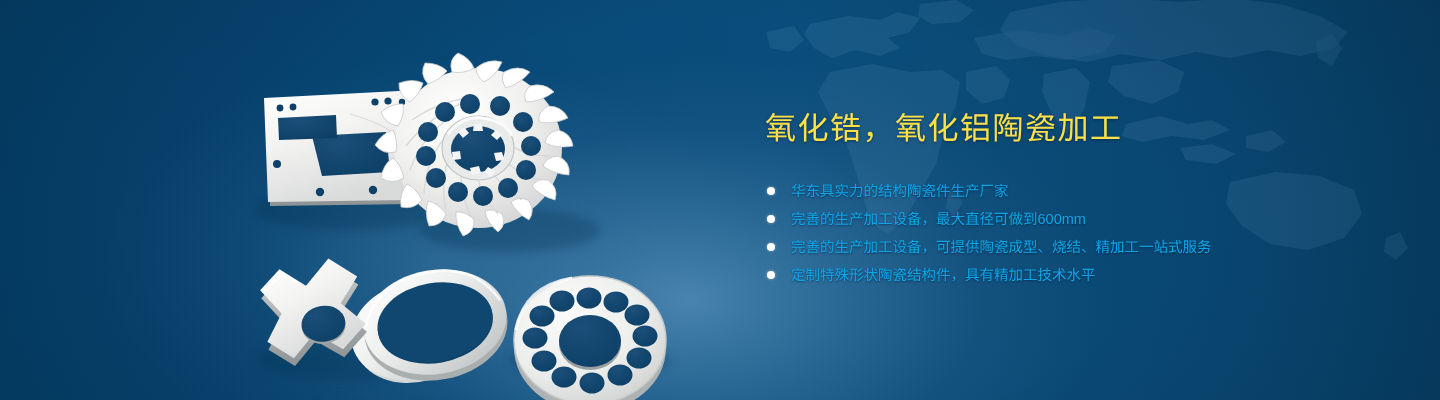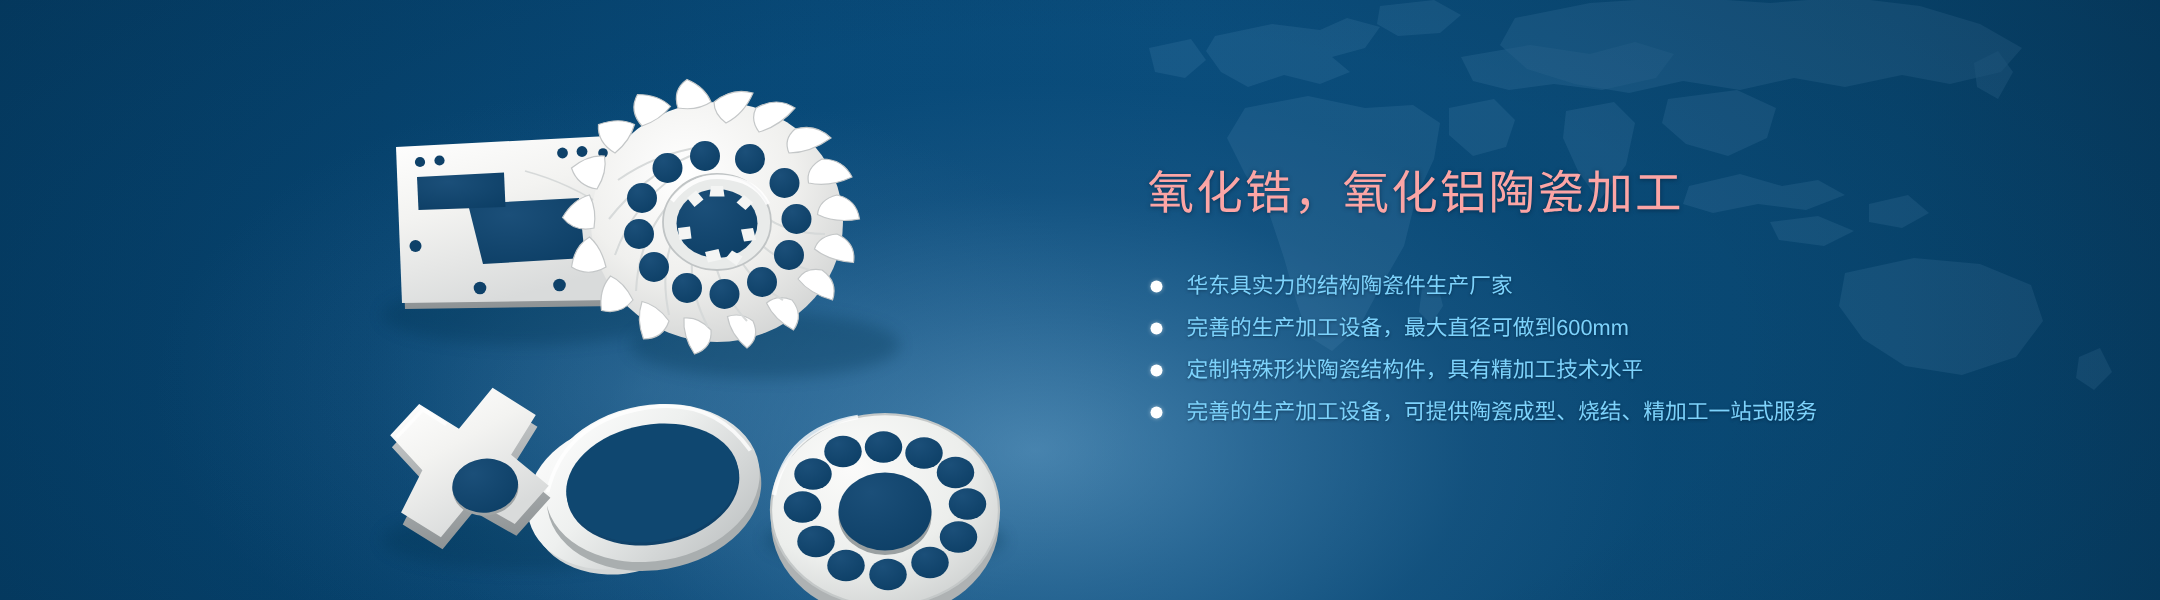--- a/index.html
+++ b/index.html
@@ -76,36 +76,36 @@
     position:absolute;
     left:765px; top:108px;
     width:620px;
   }
   .headline{
     margin:0;
     font-size:31px;
     line-height:42px;
     font-weight:400;
     letter-spacing:1.5px;
-    color:#fca5a5;
+    color:#fde047;
     text-shadow:0 1px 3px rgba(0,25,50,0.55);
     white-space:nowrap;
   }
   .bullets{
     list-style:none;
     margin:30px 0 0 2px;
     padding:0;
   }
   .bullets li{
     position:relative;
     padding-left:24px;
     margin-bottom:6px;
     font-size:14.5px;
     line-height:22px;
-    color:#7dd3fc;
+    color:#0ea5e9;
     text-shadow:0 1px 2px rgba(0,20,40,0.5);
     white-space:nowrap;
   }
   .bullets li .dot{
     position:absolute;
     left:0; top:7px;
     width:8px; height:8px;
     border-radius:50%;
     background:#ffffff;
     box-shadow:0 0 3px rgba(255,255,255,0.45);
@@ -357,22 +357,22 @@
       <li>
         <span class="dot"></span>
         <span>华东具实力的结构陶瓷件生产厂家</span>
       </li>
       <li>
         <span class="dot"></span>
         <span>完善的生产加工设备，最大直径可做到600mm</span>
       </li>
       <li>
         <span class="dot"></span>
-        <span>定制特殊形状陶瓷结构件，具有精加工技术水平</span>
+        <span>完善的生产加工设备，可提供陶瓷成型、烧结、精加工一站式服务</span>
       </li>
       <li>
         <span class="dot"></span>
-        <span>完善的生产加工设备，可提供陶瓷成型、烧结、精加工一站式服务</span>
+        <span>定制特殊形状陶瓷结构件，具有精加工技术水平</span>
       </li>
     </ul>
   </div>
 
 </div>
 
 </body></html>

